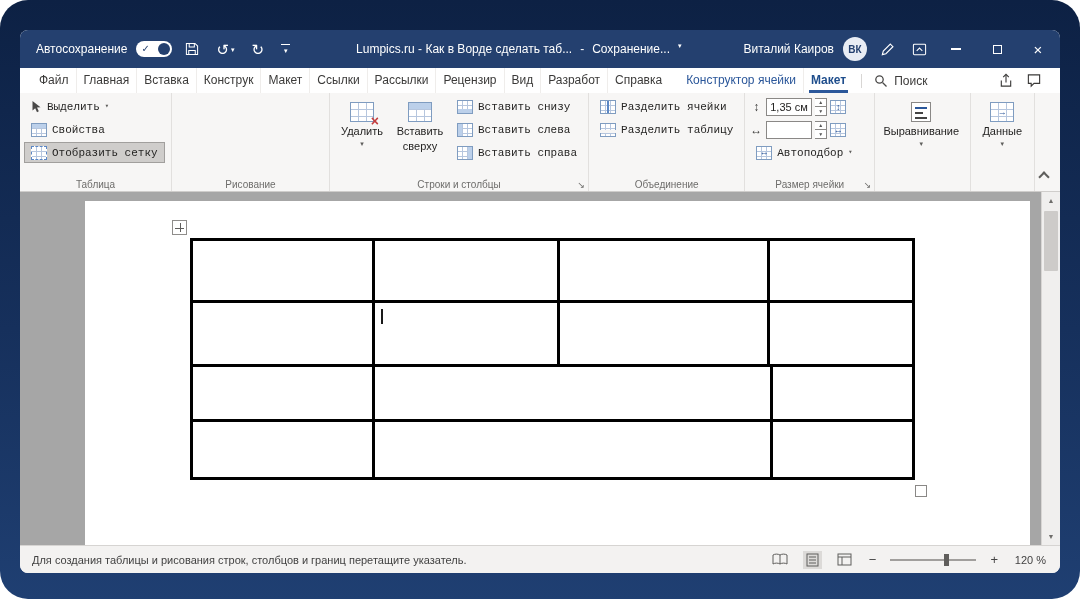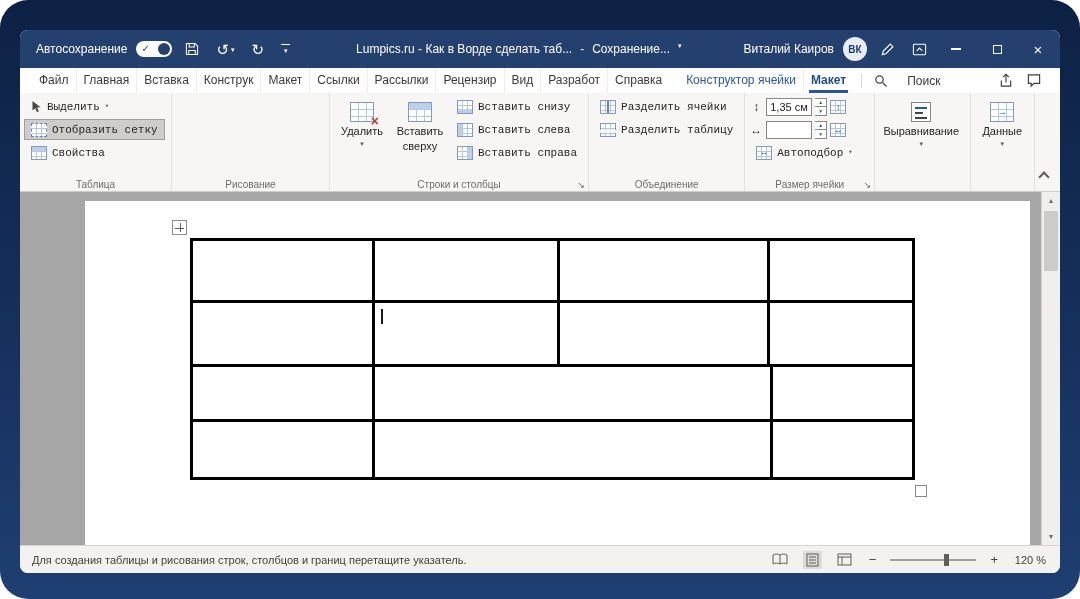--- a/index.html
+++ b/index.html
@@ -37,21 +37,21 @@
   
   .tabsrow { height:25px; background:#fff; display:flex; align-items:center; padding:0 12px;
              font-size:12px; color:#3b3a39; flex:0 0 auto; }
   .tab { padding:0 7px; height:25px; line-height:25px; position:relative; white-space:nowrap; }
   .tab + .tab { border-left:1px solid #efedeb; }
   .tab.ctx { color:#2b579a; }
   .tab.active { color:#1f4e8c; font-weight:bold; }
   .tab.active::after { content:""; position:absolute; left:5px; right:5px; bottom:0; height:3px; background:#2b579a; }
   .ctxgap { width:10px; }
   .vsep { width:1px; height:14px; background:#d8d6d4; margin:0 8px; }
-  .searchbox { display:flex; align-items:center; gap:19px; color:#3b3a39; padding:0 4px; }
+  .searchbox { display:flex; align-items:center; gap:6px; color:#3b3a39; padding:0 4px; }
   .spacer { flex:1; }
   .tr-ico { background:none; border:none; padding:2px 6px; display:flex; align-items:center; }
 
   
   .ribbon { height:99px; background:#f7f6f5; border-bottom:1px solid #cfcdcb; display:flex; flex:0 0 auto; position:relative; }
   .rgroup { position:relative; flex:0 0 auto; border-right:1px solid #e2e0de; padding:3px 4px 15px; display:flex; align-items:flex-start; }
   .glabel { position:absolute; bottom:1px; left:0; right:0; text-align:center; font-size:10px; color:#6e6d6b; }
   .launch { position:absolute; right:3px; bottom:1px; font-size:9px; color:#6e6d6b; line-height:1; }
   .vstack { display:flex; flex-direction:column; gap:2px; }
   .hstack { display:flex; align-items:flex-start; gap:2px; }
@@ -241,27 +241,27 @@
 
       <section class="rgroup" style="flex-basis:152px">
         <div class="vstack">
           <button class="sbtn">
             <svg width="11" height="13" viewBox="0 0 11 13">
                 <path d="M1.5 1 L1.5 10.5 L4.2 8.2 L6 12.2 L7.8 11.3 L6 7.5 L9.5 7.2 Z" fill="#4a4948"></path>
               </svg>
             <span>Выделить</span>
             <span class="dd">▾</span>
           </button>
+          <button class="sbtn">
+            <span class="ti acc-top"></span>
+            <span>Свойства</span>
+          </button>
           <button class="sbtn on">
             <span class="ti dash"></span>
             <span>Отобразить сетку</span>
-          </button>
-          <button class="sbtn">
-            <span class="ti acc-top"></span>
-            <span>Свойства</span>
           </button>
         </div>
         <span class="glabel">Таблица</span>
       </section>
 
       <section class="rgroup" style="flex-basis:158px">
         <span class="glabel">Рисование</span>
       </section>
 
       <section class="rgroup" style="flex-basis:246px">

